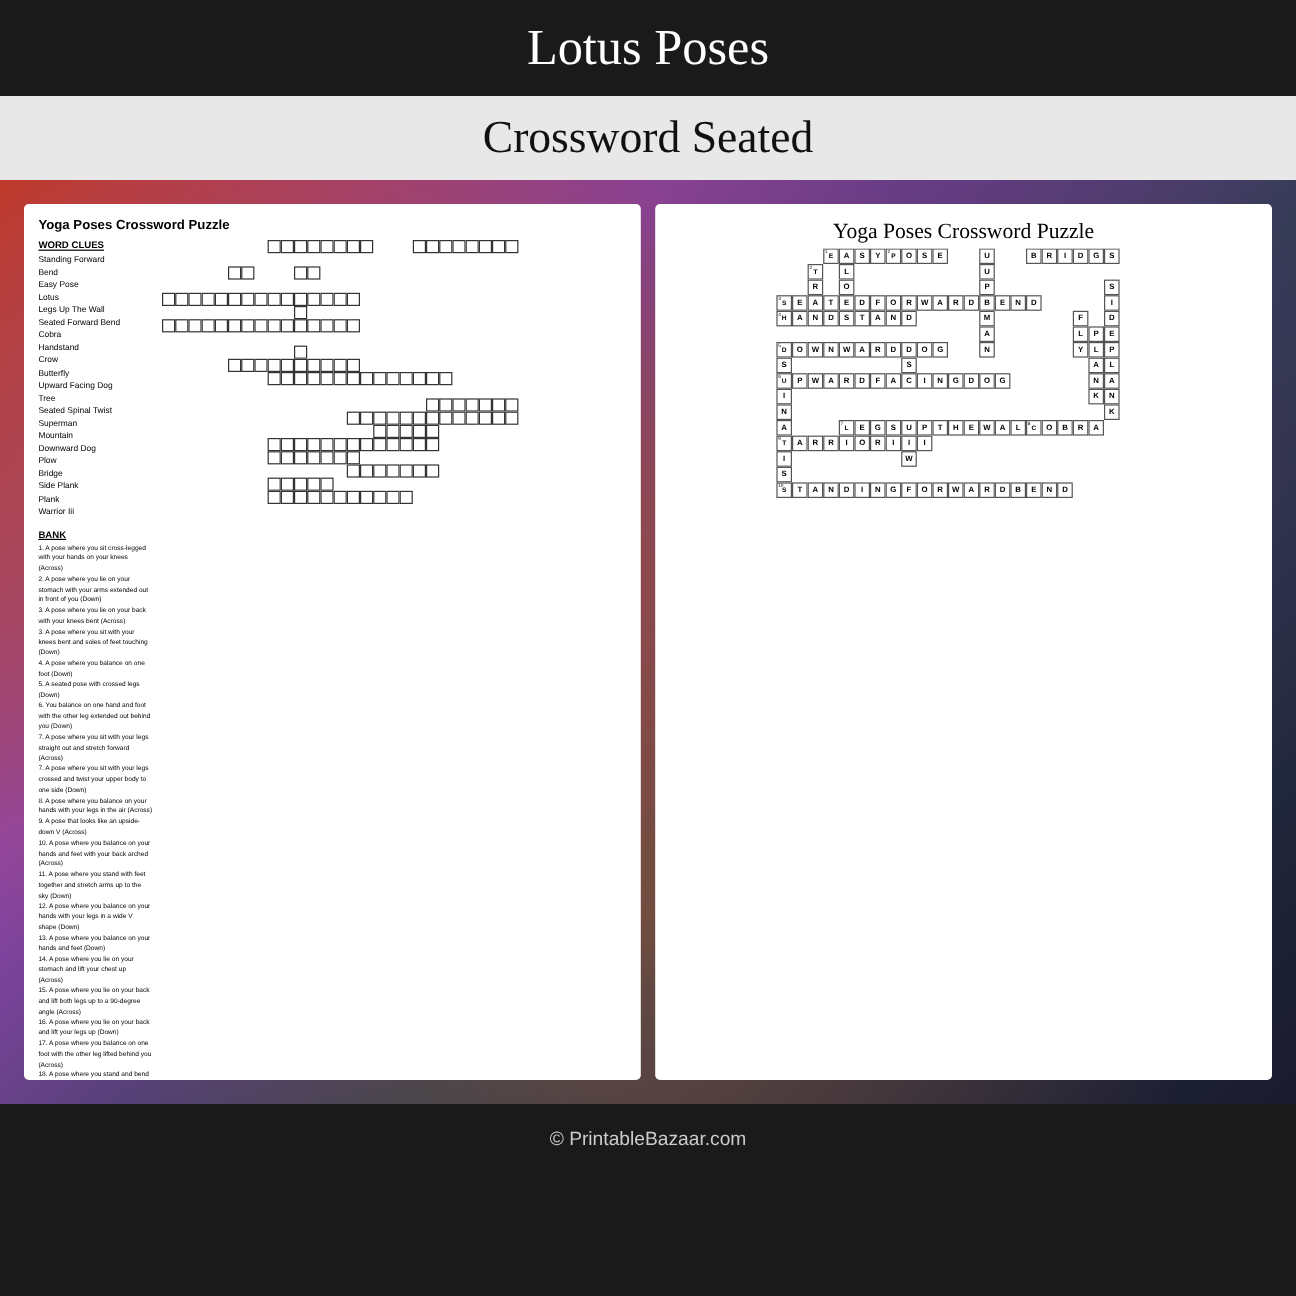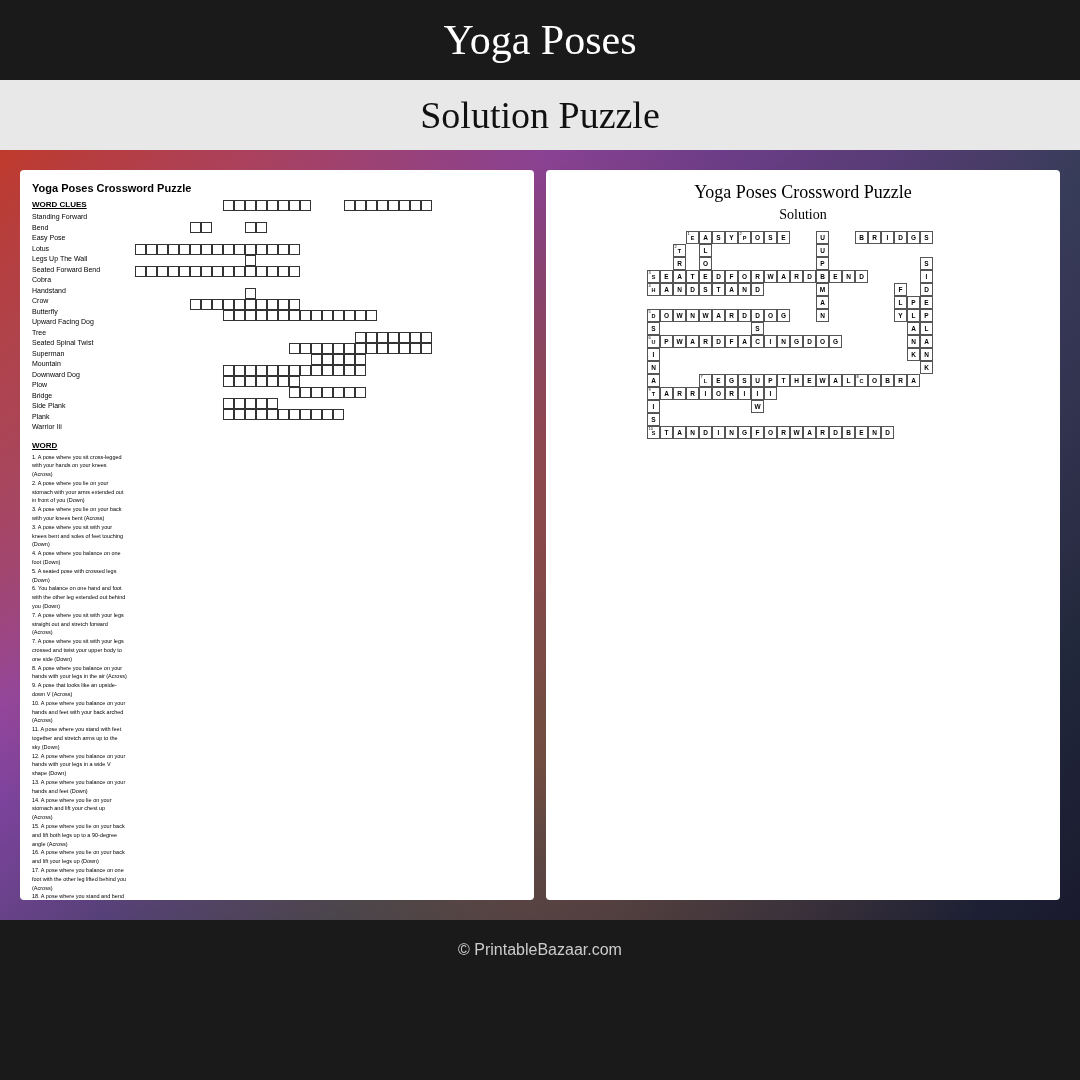--- a/index.html
+++ b/index.html
@@ -168,25 +168,25 @@
     }
     .footer-text {
       color: #ccc;
       font-size: 16px;
     }
   </style>
 </head>
 <body>
 
 <div class="top-bar">
-  <span class="top-title">Yoga Poses</span>
+  <span class="top-title">Lotus Poses</span>
 </div>
 
 <div class="subtitle-bar">
-  <span class="subtitle-title">Solution Puzzle</span>
+  <span class="subtitle-title">Crossword Seated</span>
 </div>
 
 <div class="bg-image-area">
   <div class="bg-overlay"></div>
 
   <div class="panels-container">
 
     <div class="panel panel-left">
       <div class="panel-heading">Yoga Poses Crossword Puzzle</div>
 
@@ -210,21 +210,21 @@
               <div>Superman</div>
               <div>Mountain</div>
               <div>Downward Dog</div>
               <div>Plow</div>
               <div>Bridge</div>
               <div>Side Plank</div>
               <div>Plank</div>
               <div>Warrior Iii</div>
             </div>
 
-          <div class="clues-title">WORD</div>
+          <div class="clues-title">BANK</div>
           <div class="clues-list" id="clues-container">
               <div>1. A pose where you sit cross-legged with your hands on your knees (Across)</div>
               <div>2. A pose where you lie on your stomach with your arms extended out in front of you (Down)</div>
               <div>3. A pose where you lie on your back with your knees bent (Across)</div>
               <div>3. A pose where you sit with your knees bent and soles of feet touching (Down)</div>
               <div>4. A pose where you balance on one foot (Down)</div>
               <div>5. A seated pose with crossed legs (Down)</div>
               <div>6. You balance on one hand and foot with the other leg extended out behind you (Down)</div>
               <div>7. A pose where you sit with your legs straight out and stretch forward (Across)</div>
               <div>7. A pose where you sit with your legs crossed and twist your upper body to one side (Down)</div>
@@ -1168,21 +1168,20 @@
                   <div style="width: 11px; height: 11px; background: transparent; border: none;"></div>
                   <div style="width: 11px; height: 11px; background: transparent; border: none;"></div>
                   <div style="width: 11px; height: 11px; background: transparent; border: none;"></div>
                 </div></div></div>
         </div>
       </div>
     </div>
 
     <div class="panel panel-right">
       <div class="solution-heading">Yoga Poses Crossword Puzzle</div>
-      <div class="solution-subheading">Solution</div>
 
       <div class="solution-wrapper">
         <div id="solution-grid">
             <div style="display: flex;">
               <div style="width: 13px; height: 13px; display: flex; align-items: center; justify-content: center; font-size: 6.5px; font-weight: bold; position: relative; background: transparent; border: none;"></div>
               <div style="width: 13px; height: 13px; display: flex; align-items: center; justify-content: center; font-size: 6.5px; font-weight: bold; position: relative; background: transparent; border: none;"></div>
               <div style="width: 13px; height: 13px; display: flex; align-items: center; justify-content: center; font-size: 6.5px; font-weight: bold; position: relative; background: transparent; border: none;"></div>
               <div style="width: 13px; height: 13px; display: flex; align-items: center; justify-content: center; font-size: 6.5px; font-weight: bold; position: relative; background: transparent; border: none;"></div>
               <div style="width: 13px; height: 13px; display: flex; align-items: center; justify-content: center; font-size: 5.5px; font-weight: bold; position: relative; border: 0.5px solid rgb(85, 85, 85); background: white;">E<span style="position: absolute; top: 0px; left: 0.5px; font-size: 4px; font-weight: normal; line-height: 1;">1</span></div>
               <div style="width: 13px; height: 13px; display: flex; align-items: center; justify-content: center; font-size: 6.5px; font-weight: bold; position: relative; border: 0.5px solid rgb(85, 85, 85); background: white;">A</div>

